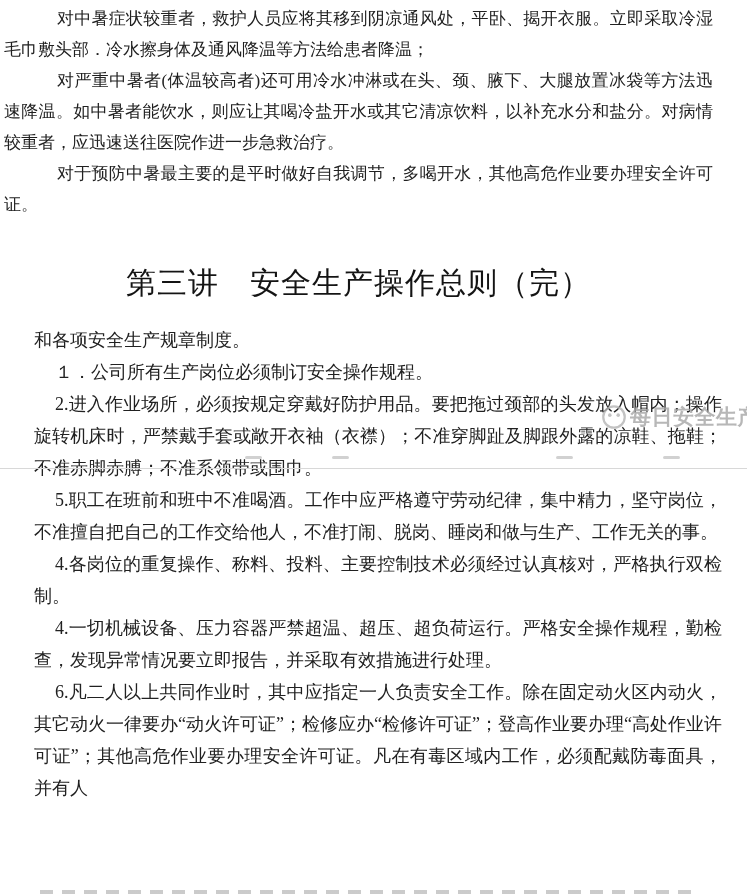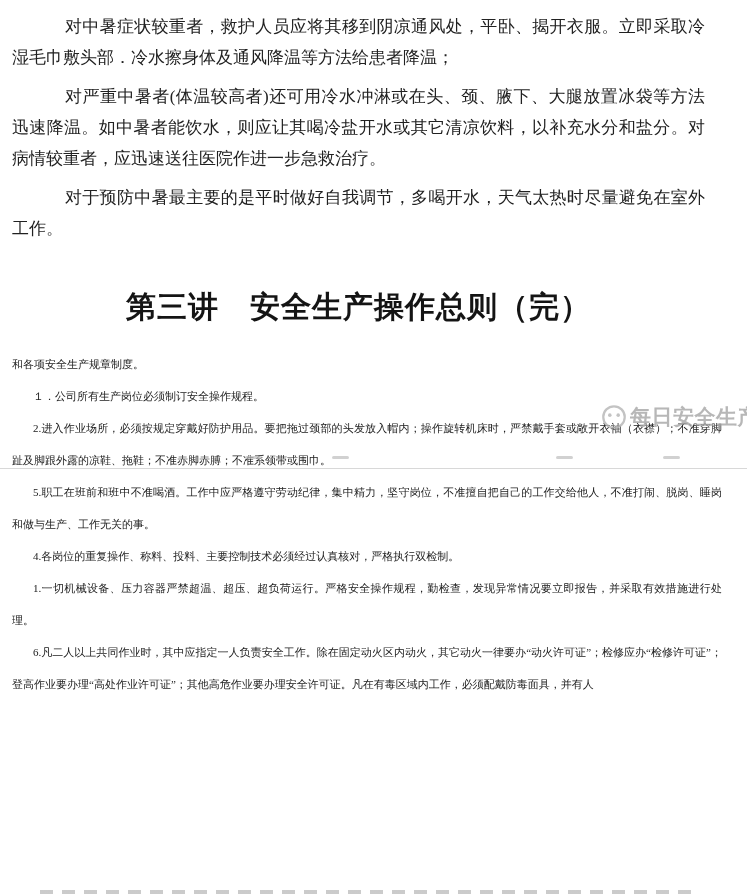--- a/index.html
+++ b/index.html
@@ -11,26 +11,26 @@
     color:#212121;
     font-family:"Liberation Serif","DejaVu Serif",serif;
   }
   
   .seg-top{
     padding:3px 34px 0 4px;
     font-size:17px;
     line-height:31px;
     text-align:justify;
   }
-  .seg-top p{margin:8px;text-indent:53px;}
+  .seg-top p{margin:0;text-indent:53px;}
   .chapter-title{
     margin:42px 0 0;
     font-size:30px;
     line-height:42px;
-    font-weight:bold;
+    font-weight:normal;
     text-align:center;
     text-indent:0 !important;
     letter-spacing:1px;
     color:#141414;
   }
   .section-title{
     margin:46px 0 0;
     font-size:24px;
     line-height:34px;
     font-weight:bold;
@@ -44,22 +44,22 @@
     position:absolute;height:3px;width:17px;
     background:#bdbdbd;opacity:.7;border-radius:2px;
   }
   .seam-line{
     position:absolute;left:0;right:0;top:468px;
     border-top:1px solid #d8d8d8;
   }
   
   .seg-bottom{
     margin-top:18px;
-    padding:2px 25px 0 12px;
-    font-size:11px;
+    padding:2px 25px 0 34px;
+    font-size:18px;
     line-height:32px;
     text-align:justify;
   }
   .seg-bottom p{margin:0;}
   .seg-bottom p.rule{text-indent:21px;}
   
   .watermark{
     position:absolute;top:403px;left:600px;
     display:flex;align-items:center;
     opacity:.8;z-index:5;pointer-events:none;
@@ -81,40 +81,40 @@
   }
 </style>
 </head>
 <body>
 
 <div class="page">
 
   <section class="seg-top">
     <p>对中暑症状较重者，救护人员应将其移到阴凉通风处，平卧、揭开衣服。立即采取冷湿毛巾敷头部．冷水擦身体及通风降温等方法给患者降温；</p>
     <p>对严重中暑者(体温较高者)还可用冷水冲淋或在头、颈、腋下、大腿放置冰袋等方法迅速降温。如中暑者能饮水，则应让其喝冷盐开水或其它清凉饮料，以补充水分和盐分。对病情较重者，应迅速送往医院作进一步急救治疗。</p>
-    <p>对于预防中暑最主要的是平时做好自我调节，多喝开水，天气太热时尽量避免在室外工作。</p>
+    <p>对于预防中暑最主要的是平时做好自我调节，多喝开水，其他高危作业要办理安全许可证。</p>
 
     <h1 class="chapter-title">第三讲　安全生产操作总则（完）</h1>
 
 
   </section>
 
   <span class="seam-frag" style="left:245px;top:456px;"></span>
   <span class="seam-frag" style="left:332px;top:456px;"></span>
   <span class="seam-frag" style="left:556px;top:456px;"></span>
   <span class="seam-frag" style="left:663px;top:456px;"></span>
   <div class="seam-line"></div>
 
   <section class="seg-bottom">
     <p>和各项安全生产规章制度。</p>
     <p class="rule">１．公司所有生产岗位必须制订安全操作规程。</p>
     <p class="rule">2.进入作业场所，必须按规定穿戴好防护用品。要把拖过颈部的头发放入帽内；操作旋转机床时，严禁戴手套或敞开衣袖（衣襟）；不准穿脚趾及脚跟外露的凉鞋、拖鞋；不准赤脚赤膊；不准系领带或围巾。</p>
     <p class="rule">5.职工在班前和班中不准喝酒。工作中应严格遵守劳动纪律，集中精力，坚守岗位，不准擅自把自己的工作交给他人，不准打闹、脱岗、睡岗和做与生产、工作无关的事。</p>
     <p class="rule">4.各岗位的重复操作、称料、投料、主要控制技术必须经过认真核对，严格执行双检制。</p>
-    <p class="rule">1.一切机械设备、压力容器严禁超温、超压、超负荷运行。严格安全操作规程，勤检查，发现异常情况要立即报告，并采取有效措施进行处理。</p>
+    <p class="rule">4.一切机械设备、压力容器严禁超温、超压、超负荷运行。严格安全操作规程，勤检查，发现异常情况要立即报告，并采取有效措施进行处理。</p>
     <p class="rule">6.凡二人以上共同作业时，其中应指定一人负责安全工作。除在固定动火区内动火，其它动火一律要办“动火许可证”；检修应办“检修许可证”；登高作业要办理“高处作业许可证”；其他高危作业要办理安全许可证。凡在有毒区域内工作，必须配戴防毒面具，并有人</p>
   </section>
 
   <div class="watermark">
     <span class="wm-icon">
       <svg width="28" height="28" viewBox="0 0 30 30">
         <circle cx="15" cy="15" r="11.5" fill="none" stroke="#b5b5b5" stroke-width="2.4"></circle>
         <circle cx="10.5" cy="13" r="1.9" fill="#b5b5b5"></circle>
         <circle cx="19.5" cy="13" r="1.9" fill="#b5b5b5"></circle>
       </svg>

